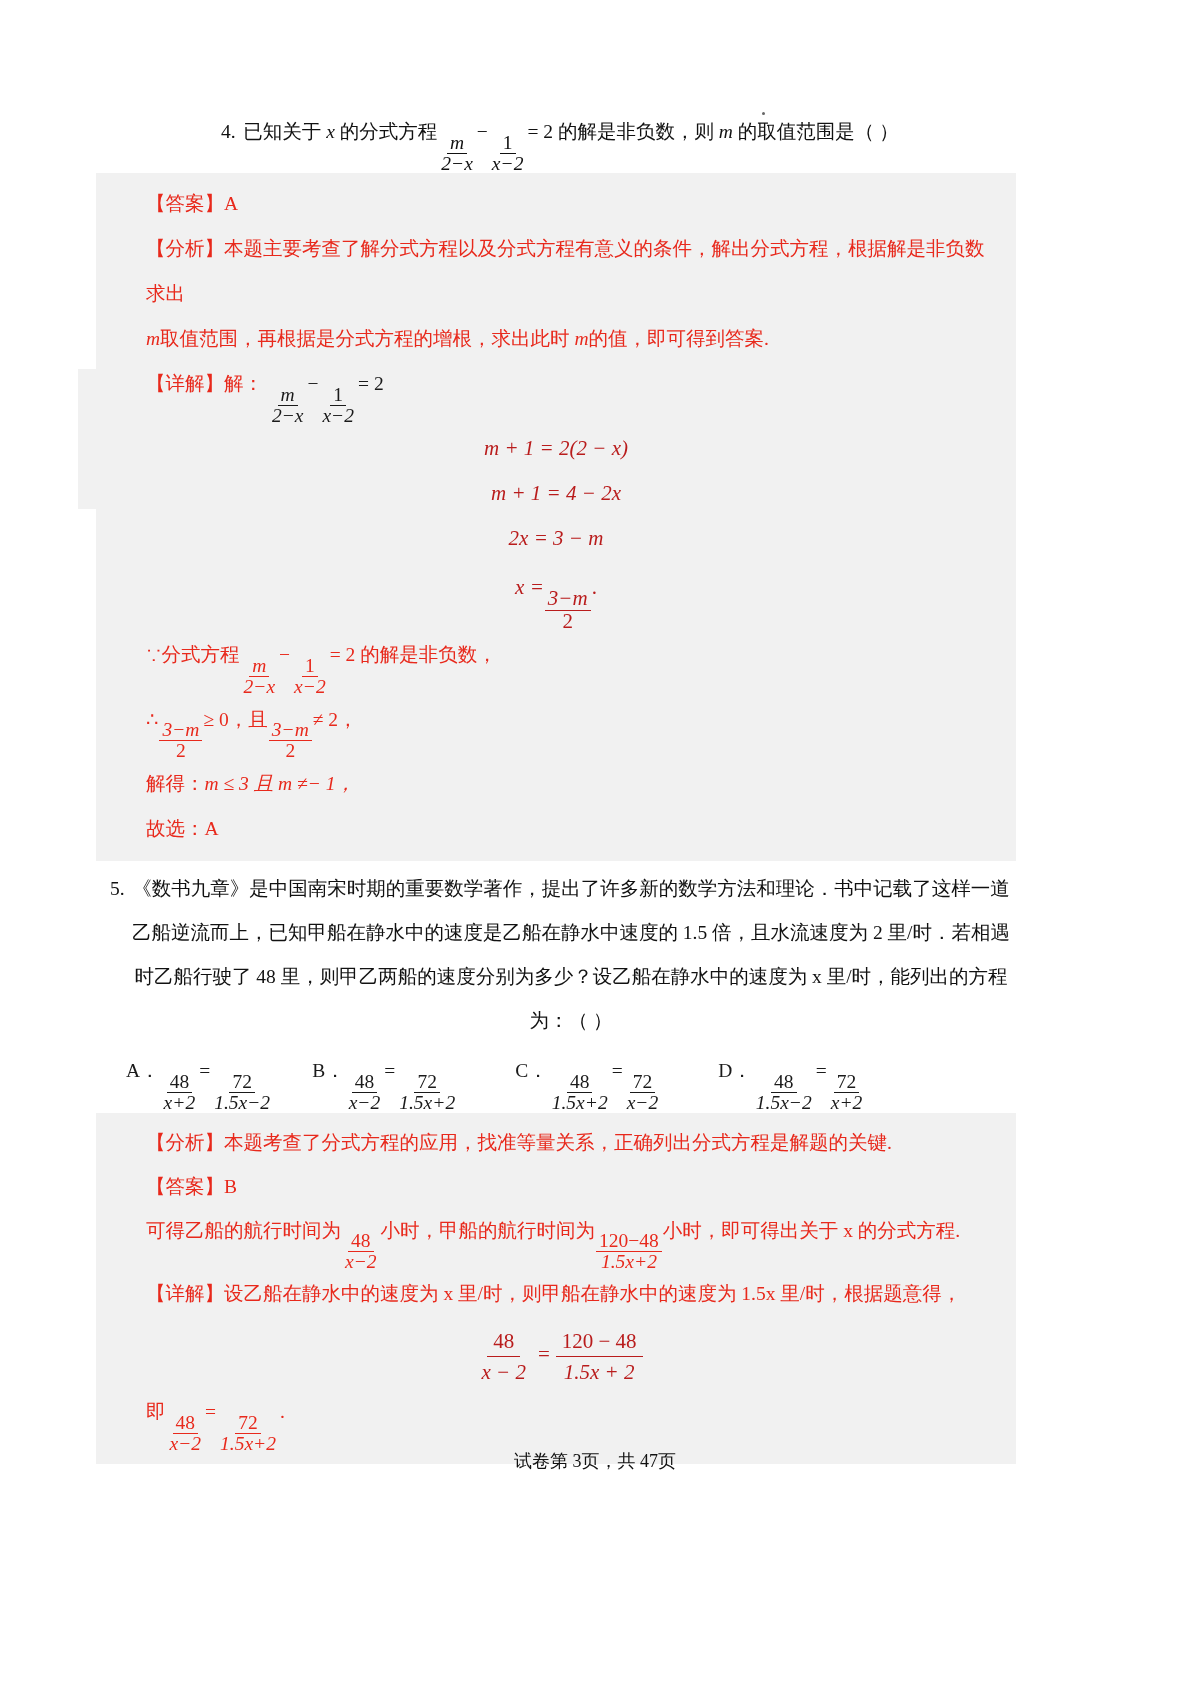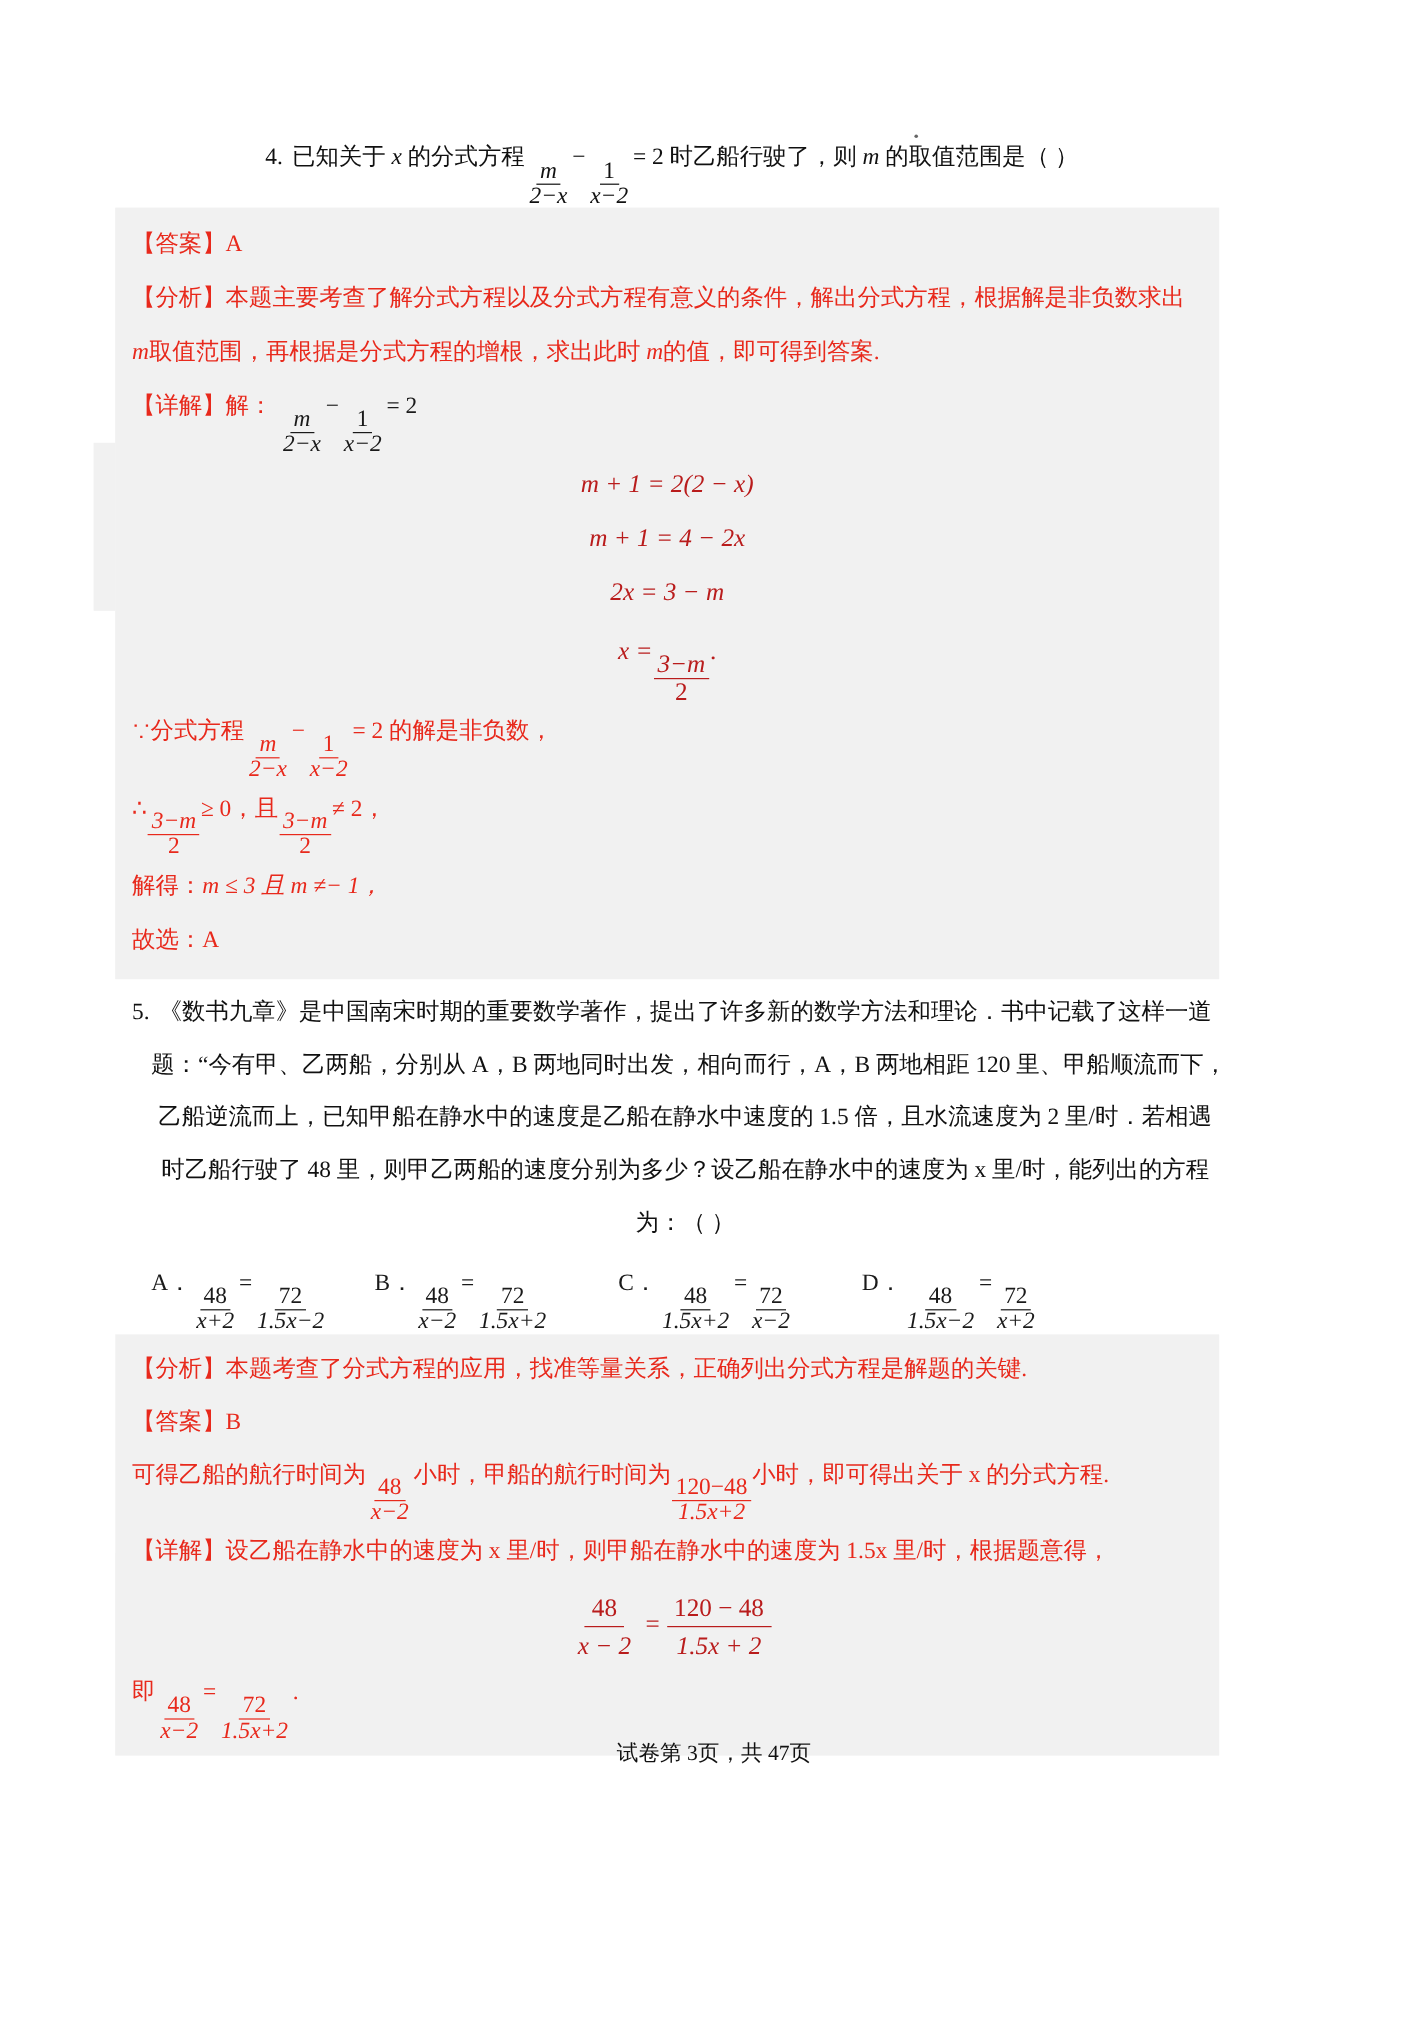--- a/index.html
+++ b/index.html
@@ -108,21 +108,21 @@
     line-height: 45px;
     padding: 8px 14px 10px 14px;
     box-sizing: border-box;
   }
   .solblock .red { color: #e8291c; }
   .solblock .blk { color: #1a1a1a; }
   .tag {
     color: #e8291c;
     font-weight: normal;
   }
-  .sol-line { white-space: normal; }
+  .sol-line { white-space: normal; margin-left: 36px; }
   .sol-line.nowrap { white-space: nowrap; }
 
   
   .band-left {
     position: absolute;
     background: #f1f1f1;
     left: -18px;
     width: 18px;
   }
   .notch-white {
@@ -172,21 +172,21 @@
     <div class="qline">
       <span class="qnum">4.</span><span>已知关于</span>
       <i>x</i>
       <span>的分式方程</span><span class="frac big">
           <span class="num it">m</span>
           <span class="den it">2−x</span>
         </span><span>−</span><span class="frac big">
           <span class="num">1</span>
           <span class="den it">x−2</span>
         </span><span>= 2</span>
-      <span>时乙船行驶了，则</span>
+      <span>的解是非负数，则</span>
       <i>m</i>
       <span>的取值范围是（      ）</span>
     </div>
 
 
     <div class="solblock" style="width:920px;">
 
       <div class="band-left" style="top:196px; height:140px;"></div>
 
       <div class="sol-line nowrap">
@@ -255,23 +255,20 @@
         <span class="red">解得：</span><i class="red">m ≤ 3 且 m ≠− 1，</i>
       </div>
 
       <div class="sol-line nowrap">
         <span class="red">故选：</span><span class="red">A</span>
       </div>
     </div>
 
     <div class="qline" style="margin-top:6px;">
       <span class="qnum">5.</span><span>《数书九章》是中国南宋时期的重要数学著作，提出了许多新的数学方法和理论．书中记载了这样一道</span>
-    </div>
-    <div class="qline">
-      <span class="indent"></span><span>题：“今有甲、乙两船，分别从 A，B 两地同时出发，相向而行，A，B 两地相距 120 里、甲船顺流而下，</span>
     </div>
     <div class="qline">
       <span class="indent"></span><span>乙船逆流而上，已知甲船在静水中的速度是乙船在静水中速度的 1.5 倍，且水流速度为 2 里/时．若相遇</span>
     </div>
     <div class="qline">
       <span class="indent"></span><span>时乙船行驶了 48 里，则甲乙两船的速度分别为多少？设乙船在静水中的速度为 x 里/时，能列出的方程</span>
     </div>
     <div class="qline">
       <span class="indent"></span><span>为：（  ）</span>
     </div>

